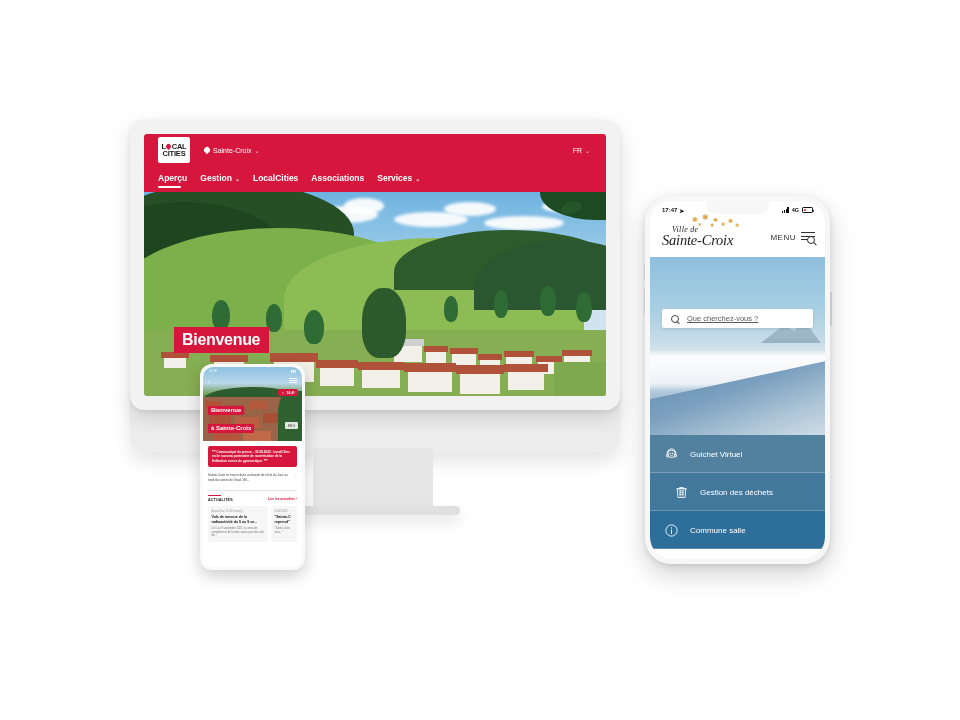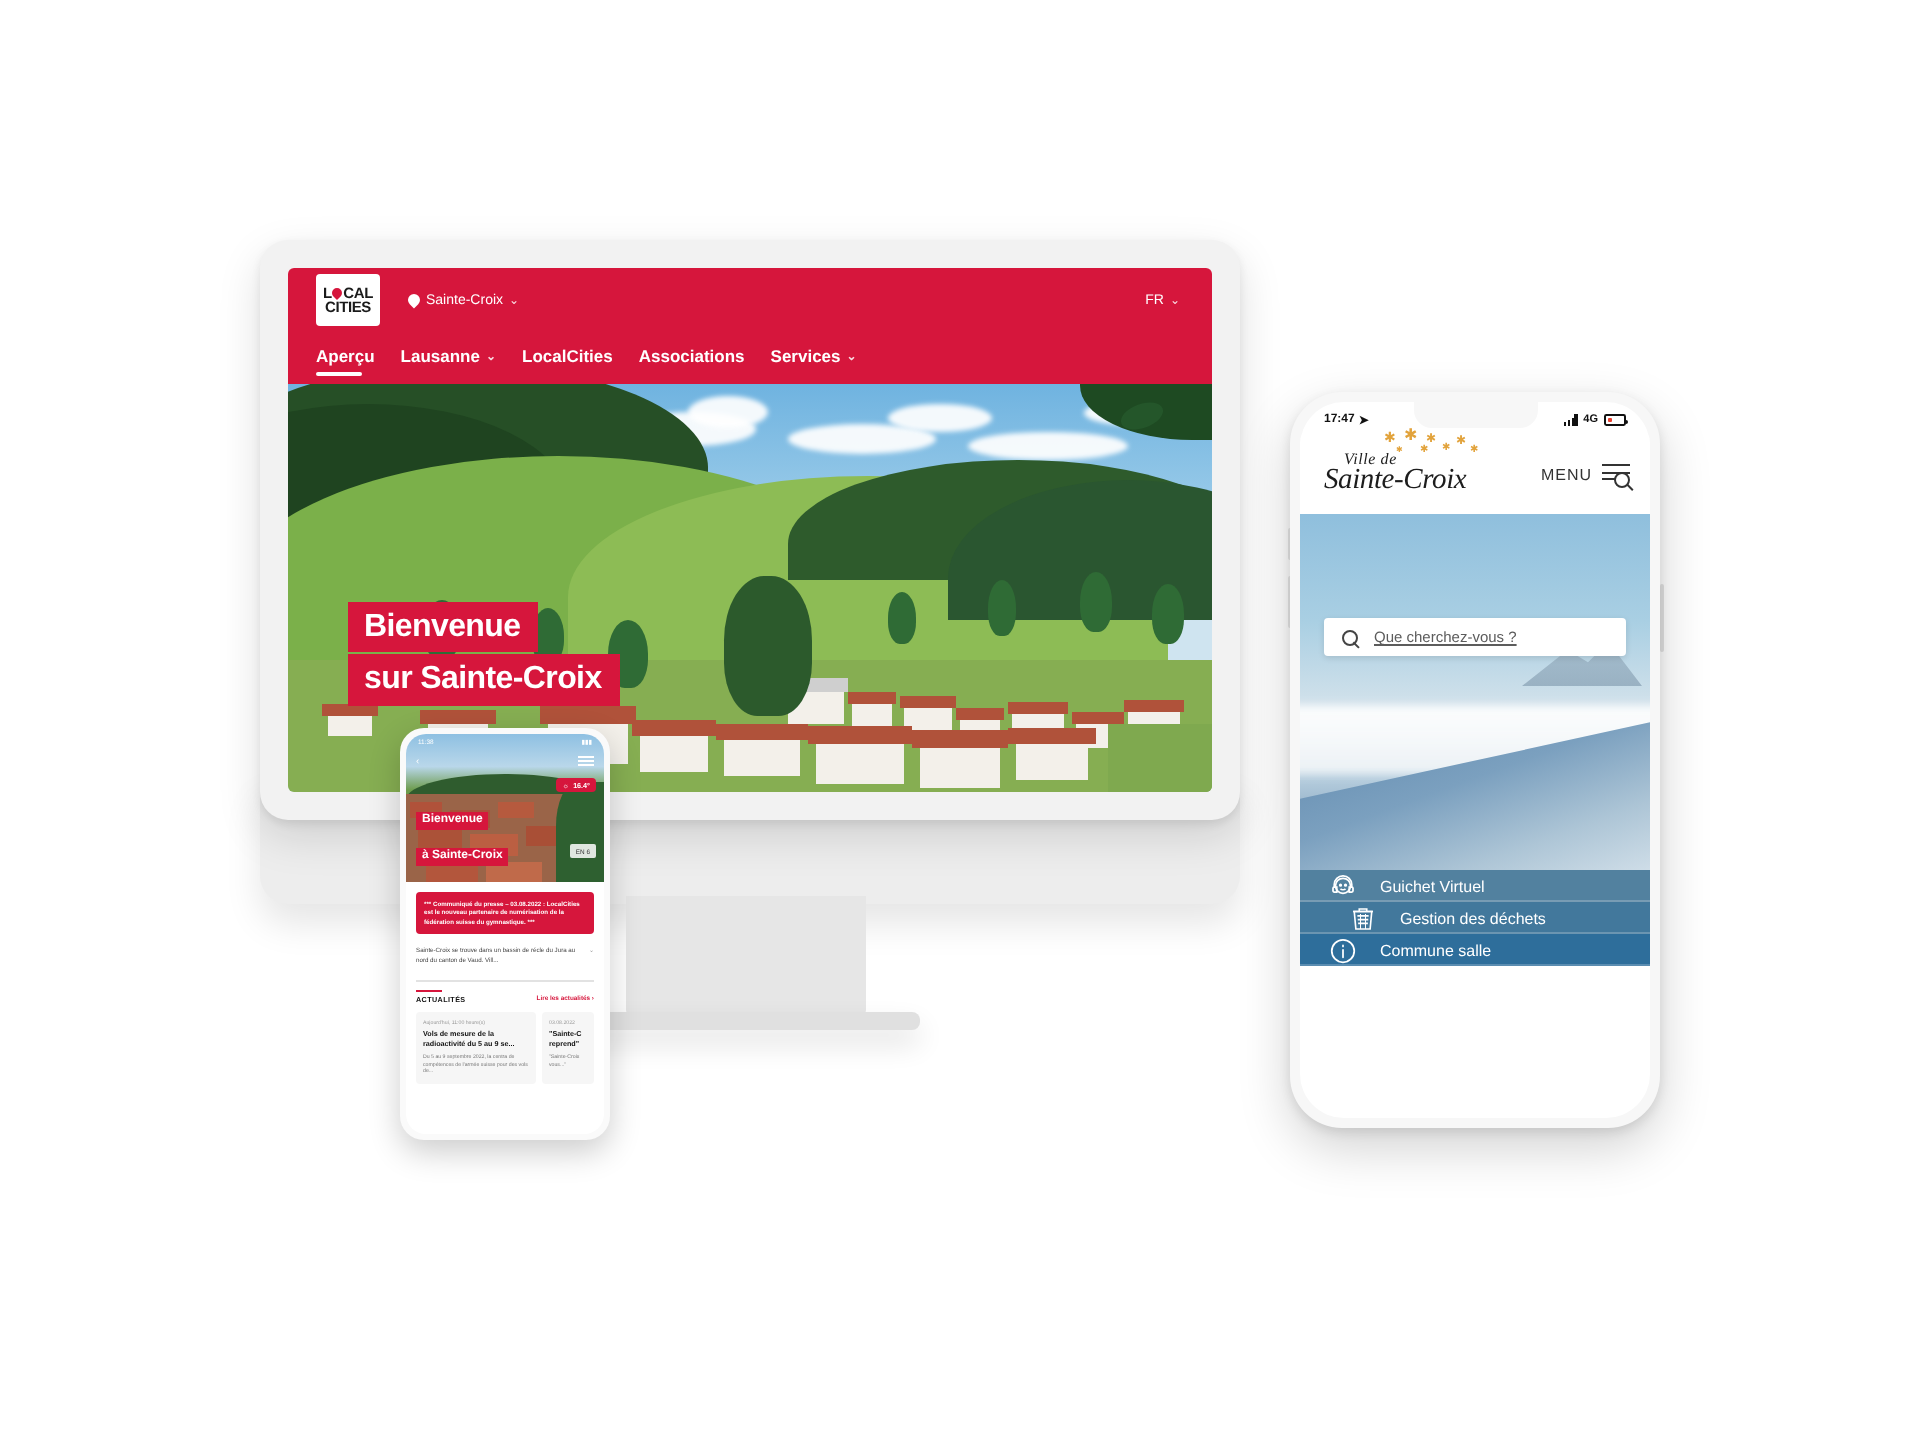--- a/index.html
+++ b/index.html
@@ -274,21 +274,21 @@
     gap: 8px; padding: 0 9px; box-shadow: 0 1px 3px rgba(0,0,0,.12); z-index: 9;
   }
   .s-circ { width: 8px; height: 8px; border: 1.2px solid #444; border-radius: 50%; position: relative; flex: none; }
   .s-circ::after {
     content: ""; position: absolute; right: -2.4px; bottom: -1.6px; width: 4px;
     height: 1.2px; background: #444; transform: rotate(45deg);
   }
   .plg-search-ph { font-size: 7.5px; color: #5c5c5c; text-decoration: underline; }
   .plg-list { position: relative; }
   .plg-row {
-    height: 16px; display: flex; align-items: center; gap: 11px; padding: 0 14px;
+    height: 38px; display: flex; align-items: center; gap: 11px; padding: 0 14px;
     color: #fff; font-size: 8px; position: relative;
   }
   .plg-row::after {
     content: ""; position: absolute; left: 0; right: 0; bottom: 0; height: 1px;
     background: rgba(255,255,255,.22);
   }
   .rowico { width: 15px; height: 15px; flex: none; position: relative; }
   .plg-homebar {
     position: absolute; left: 50%; transform: translateX(-50%); bottom: 4px;
     width: 58px; height: 3px; background: #fff; border-radius: 2px; z-index: 14; opacity: .95;
@@ -326,21 +326,21 @@
             <span>FR</span>
             <span class="chev">⌄</span>
           </div>
         </div>
 
         <div class="site-nav">
           <div class="nav-item active">
             <span>Aperçu</span>
           </div>
           <div class="nav-item">
-            <span>Lausanne</span>
+            <span>Gestion</span>
             <span class="chev">⌄</span>
           </div>
           <div class="nav-item">
             <span>LocalCities</span>
           </div>
           <div class="nav-item">
             <span>Associations</span>
           </div>
           <div class="nav-item">
             <span>Services</span>
@@ -409,21 +409,20 @@
           <div class="tree" style="left:350px;top:98px;width:14px;height:28px;"></div>
           <div class="tree" style="left:396px;top:94px;width:16px;height:30px;"></div>
           <div class="tree" style="left:432px;top:100px;width:16px;height:30px;"></div>
           <div class="tree" style="left:68px;top:108px;width:18px;height:30px;"></div>
 
           <div style="position:absolute;right:-4px;top:-6px;width:70px;height:34px;background:#1e4a22;border-radius:0 0 0 80%;"></div>
           <div style="position:absolute;right:24px;top:10px;width:22px;height:12px;background:#24562a;border-radius:50%;transform:rotate(-20deg);"></div>
 
           <div class="hero-title">
             <div class="hero-line">Bienvenue</div><br>
-            <div class="hero-line">sur Sainte-Croix</div>
           </div>
         </div>
       </div>
     </div>
   </div>
 
   <div id="phone-sm">
     <div class="psm-body">
       <div class="psm-screen">
 

